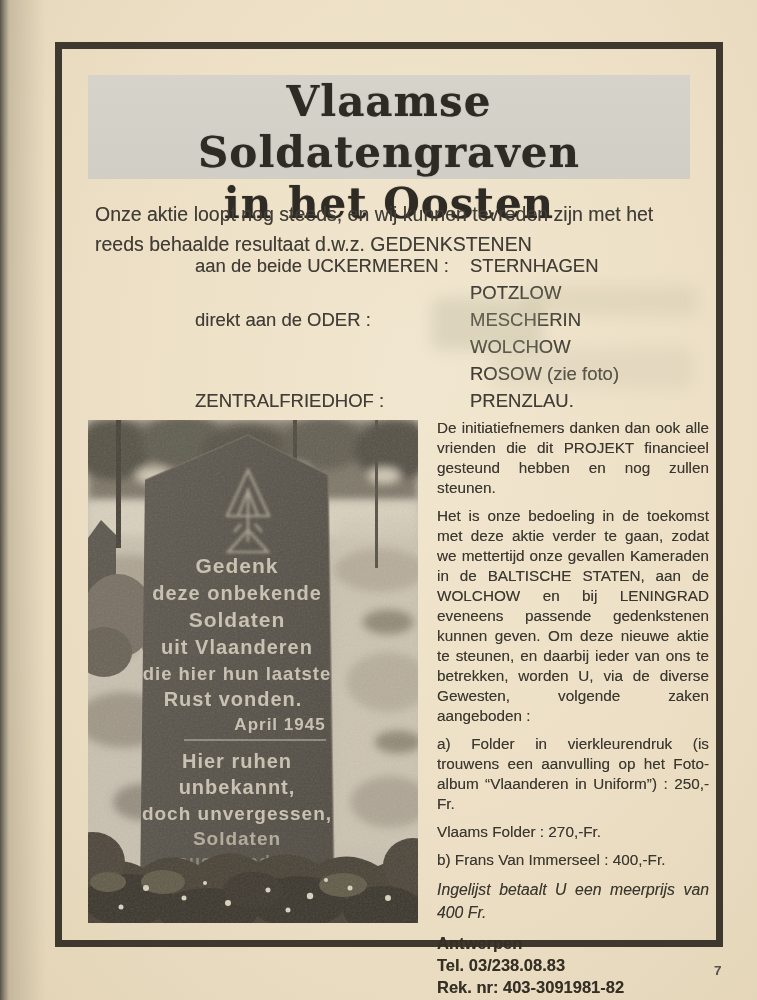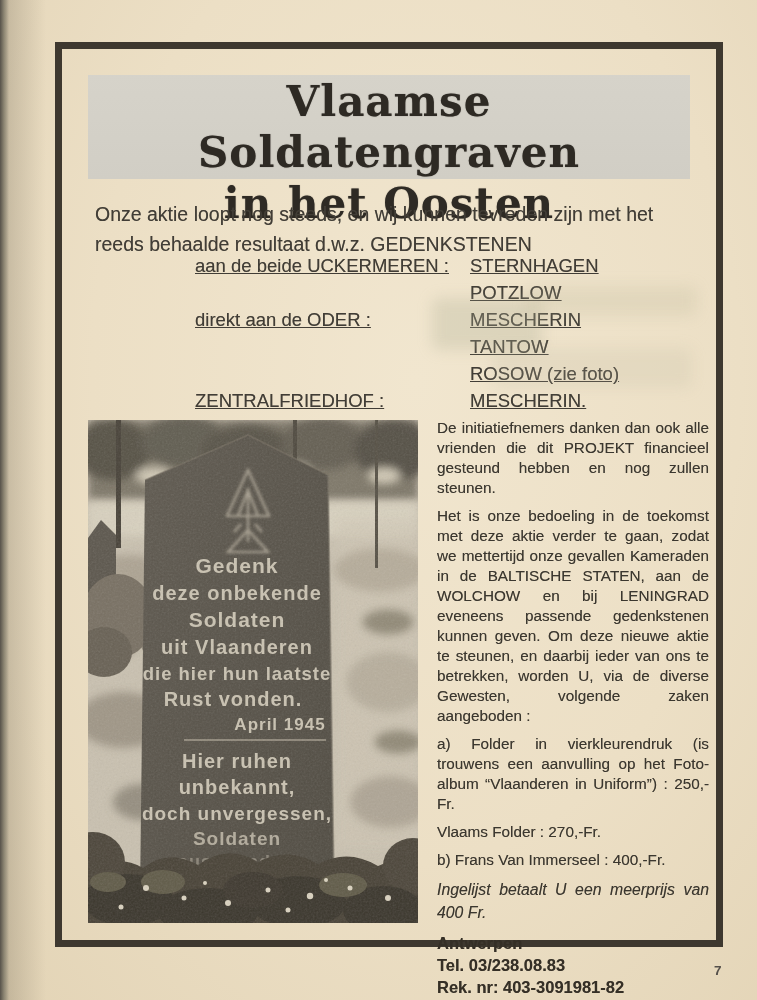--- a/index.html
+++ b/index.html
@@ -34,21 +34,20 @@
   .intro{
     position:absolute;left:62px;top:199px;width:656px;
     font-size:19.5px;line-height:30px;color:#413d36;
     text-shadow:0 0 0.5px rgba(65,61,54,0.5);
     padding-left:33px;
   }
   .locations{
     position:absolute;left:195px;top:252px;width:520px;
     font-size:18.5px;line-height:27px;color:#413d36;
     text-shadow:0 0 0.5px rgba(65,61,54,0.5);
-    text-decoration:underline;
   }
   .loc-row{display:flex;align-items:flex-start;}
   .loc-label{width:275px;flex:none;}
   .ghost{
     position:absolute;left:432px;top:286px;width:282px;height:130px;
     pointer-events:none;
   }
   .ghost .blob{position:absolute;filter:blur(7px);border-radius:8px;}
   .ghost .b1{left:0;top:12px;width:110px;height:52px;background:rgba(176,176,148,0.30);}
   .ghost .b2{left:95px;top:0;width:170px;height:30px;background:rgba(185,180,152,0.22);}
@@ -96,28 +95,28 @@
       <div class="loc-label">aan de beide UCKERMEREN :</div>
       <div class="loc-values">
         <div>STERNHAGEN</div>
         <div>POTZLOW</div>
       </div>
     </div>
     <div class="loc-row">
       <div class="loc-label">direkt aan de ODER :</div>
       <div class="loc-values">
         <div>MESCHERIN</div>
-        <div>TANTOW</div>
+        <div>WOLCHOW</div>
         <div>ROSOW (zie foto)</div>
       </div>
     </div>
     <div class="loc-row">
       <div class="loc-label">ZENTRALFRIEDHOF :</div>
       <div class="loc-values">
-        <div>MESCHERIN.</div>
+        <div>PRENZLAU.</div>
       </div>
     </div>
   </div>
 
   <div class="ghost">
     <div class="blob b1"></div>
       <div class="blob b2"></div>
       <div class="blob b3"></div>
   </div>
 

